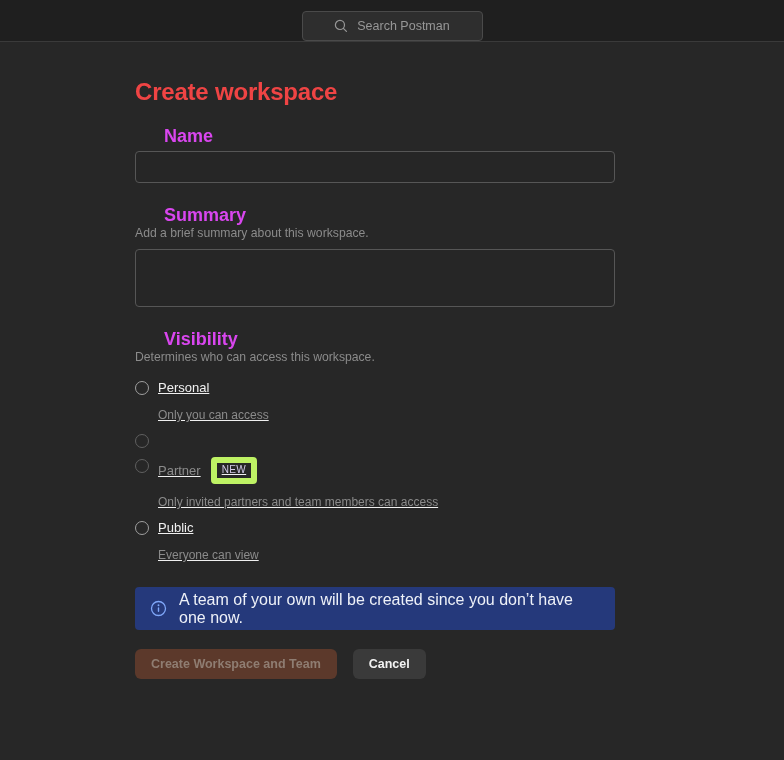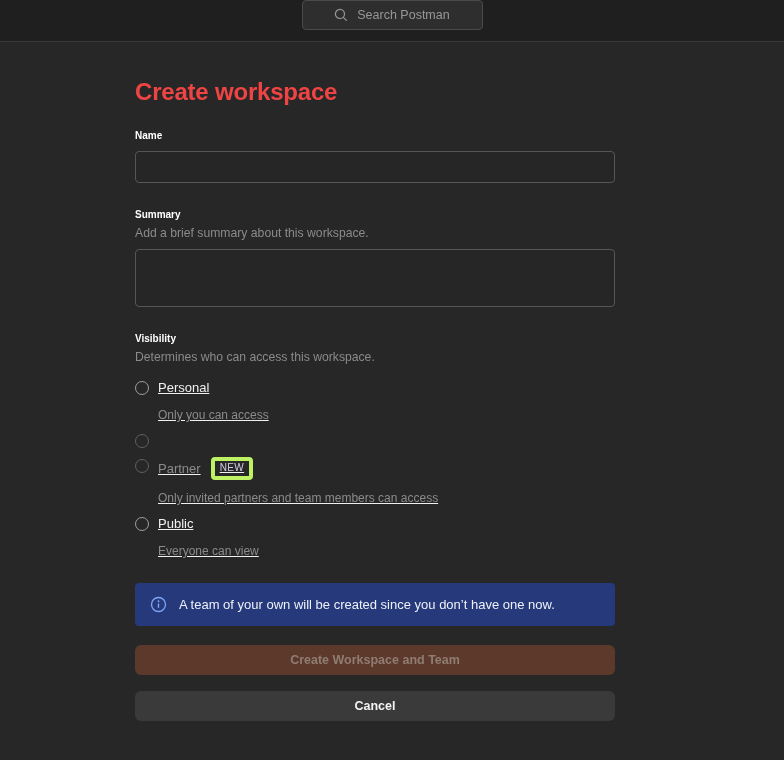--- a/index.html
+++ b/index.html
@@ -10,21 +10,21 @@
     color: #f0f0f0;
     overflow: hidden;
   }
 
   
   .topbar {
     height: 42px;
     background: #1f1f1f;
     border-bottom: 1px solid #3a3a3a;
     display: flex;
-    align-items: flex-start;
+    align-items: flex-end;
     justify-content: center;
   }
   .search-box {
     width: 181px;
     height: 30px;
     background: #2e2e2e;
     border: 1px solid #4a4a4a;
     border-radius: 4px;
     display: flex;
     align-items: center;
@@ -46,24 +46,25 @@
   h1.page-title {
     font-size: 24px;
     font-weight: 700;
     color: #ef4444;
     letter-spacing: -0.2px;
     margin-bottom: 22px;
   }
 
   .field-group { margin-bottom: 24px; }
   .field-label {
-    font-size: 10px;
+    font-size: 18px;
     font-weight: 700;
-    color: #ffffff;
+    color: #d946ef;
     line-height: 16px;
+    margin-left: 29px;
   }
   .field-helper {
     font-size: 12.2px;
     color: #8b8b8b;
     line-height: 16px;
     margin-top: 2px;
   }
   .text-input, .text-area {
     width: 100%;
     background: #262626;
@@ -125,48 +126,47 @@
   .radio-desc {
     font-size: 12px;
     color: #8b8b8b;
     line-height: 16px;
     margin-top: 10px;
   }
   .badge-new {
     font-size: 10px;
     font-weight: 400;
     color: #d4cbe9;
-    border: 4px solid #bef264;
+    border: 6px solid #bef264;
     border-radius: 4px;
     padding: 1px 5px 2px;
     letter-spacing: 0.4px;
     line-height: 12px;
   }
 
   
   .banner {
     margin-top: 17px;
     height: 43px;
     background: #25397b;
     border-radius: 4px;
     display: flex;
     align-items: center;
     gap: 12px;
     padding: 0 15px;
     color: #eef1f8;
-    font-size: 13px;
+    font-size: 16px;
   }
   .banner svg { flex: none; display: block; }
 
   
   .actions {
     margin-top: 19px;
     display: flex;
     gap: 16px;
-    flex-direction: column;
   }
   .btn {
     height: 30px;
     border: none;
     border-radius: 6px;
     font-family: "Liberation Sans", sans-serif;
     font-size: 12.5px;
     font-weight: 700;
     padding: 0 16px;
     cursor: pointer;

